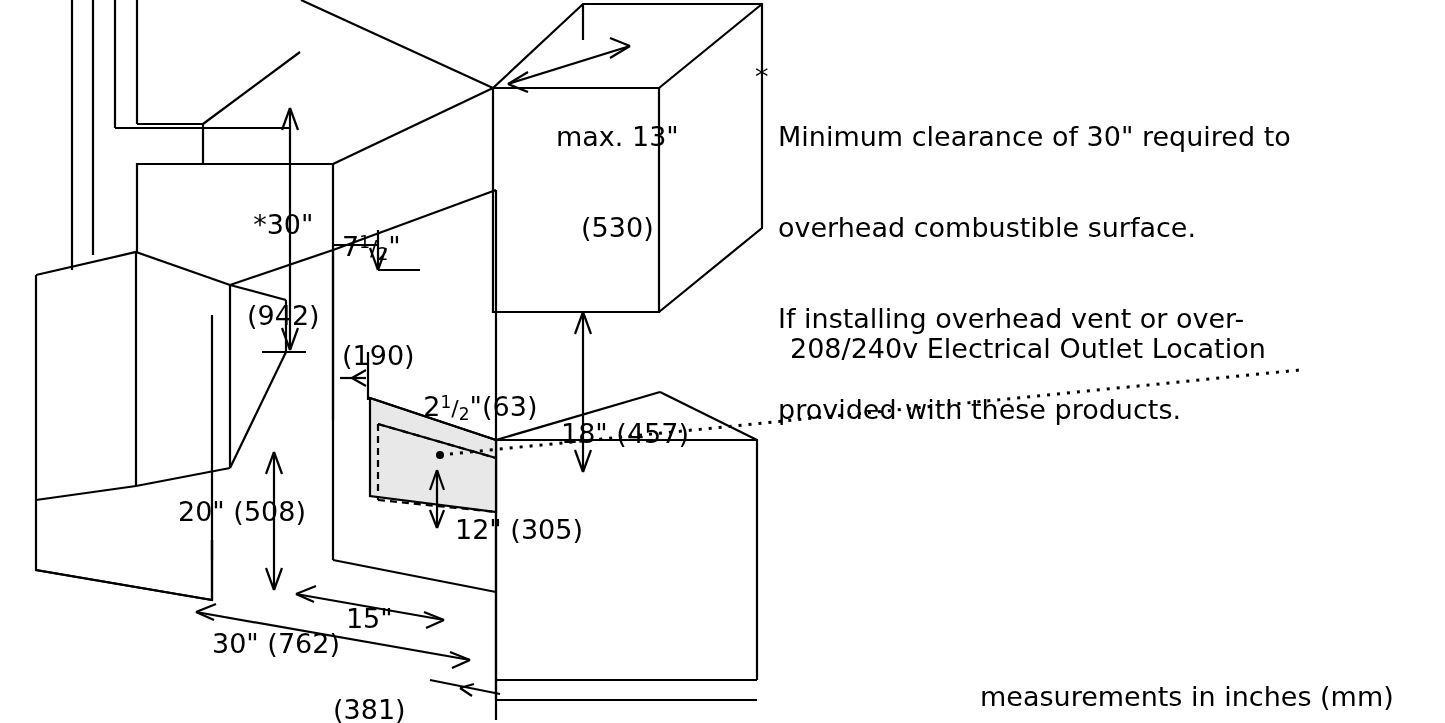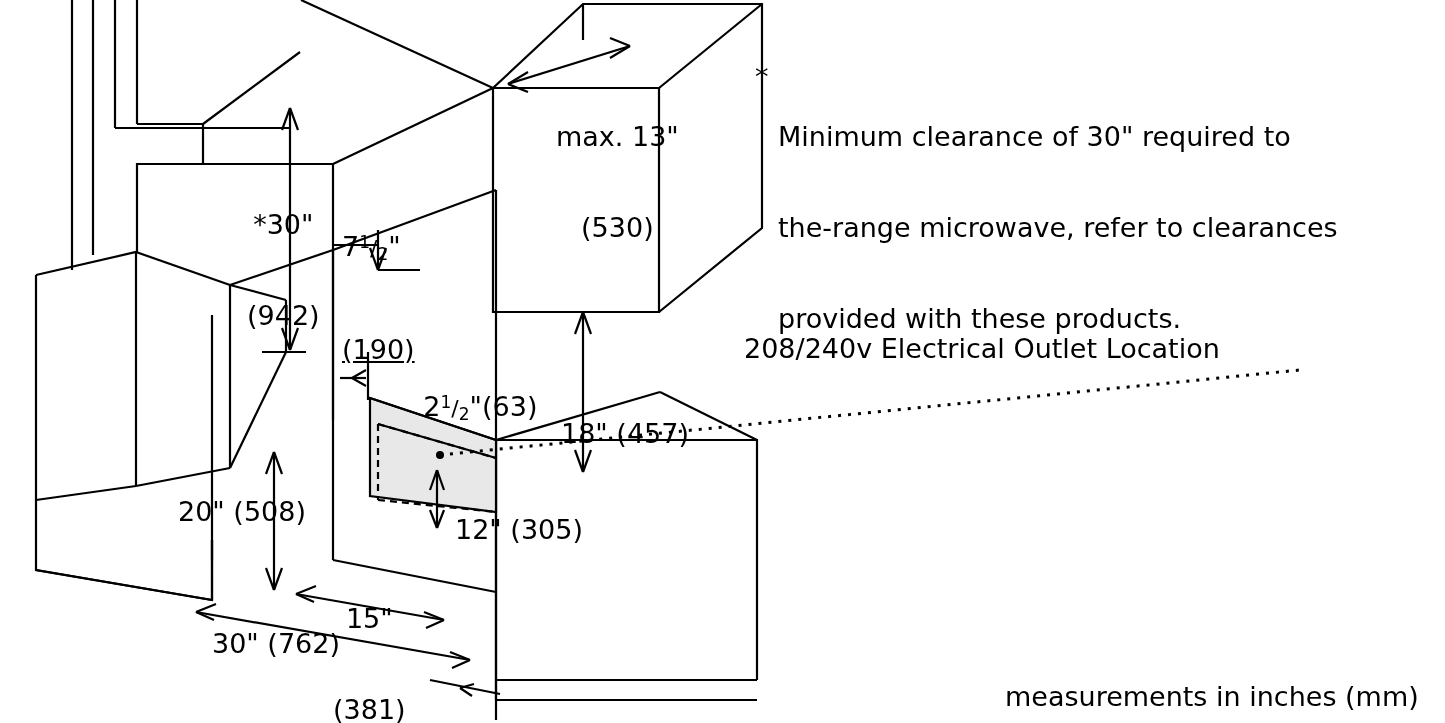--- a/index.html
+++ b/index.html
@@ -34,21 +34,20 @@
     font-size: 27px;
   }
   .lbl-note {
     font-size: 27px;
   }
   .lbl-outlet {
     font-size: 27px;
   }
   .lbl-foot {
     font-size: 27px;
-    margin-left: 25px;
   }
   .frac {
     display: inline-block;
     position: relative;
     font-size: 27px;
   }
   .frac .num {
     font-size: 17px;
     position: relative;
     top: -8px;
@@ -211,21 +210,21 @@
     <div>(530)</div>
   </div>
 
   <div class="lbl lbl-dim two-line" style="left:247px; top:150px;">
     <div>*30"</div>
     <div>(942)</div>
   </div>
 
   <div class="lbl lbl-dim" style="left:342px; top:172px;">
     <div><span class="frac"><span>7</span><span class="num">1</span><span class="bar">/</span><span class="den">2</span><span>"</span></span></div>
-    <div style="margin-top:12px;text-decoration:underline;">(190)</div>
+    <div style="margin-top:18px;">(190)</div>
   </div>
 
   <div class="lbl lbl-dim" style="left:389px; top:362px;">
     <span class="frac"><span>2</span><span class="num">1</span><span class="bar">/</span><span class="den">2</span><span>"(63)</span></span>
   </div>
 
   <div class="lbl lbl-dim" style="left:561px; top:419px;">18" (457)</div>
 
   <div class="lbl lbl-dim" style="left:178px; top:497px;">20" (508)</div>
 
@@ -235,21 +234,22 @@
     <div>15"</div>
     <div>(381)</div>
   </div>
 
   <div class="lbl lbl-dim" style="left:212px; top:629px;">30" (762)</div>
 
   <div class="lbl lbl-note" style="left:755px; top:62px;">*</div>
 
   <div class="lbl lbl-note" style="left:778px; top:62px; width:640px;">
     <div>Minimum clearance of 30" required to</div>
-    <div>the-range microwave, refer to clearances</div>
+    <div>overhead combustible surface.</div>
+    <div>If installing overhead vent or over-</div>
     <div>provided with these products.</div>
   </div>
 
-  <div class="lbl lbl-outlet" style="left:744px; top:334px;">208/240v Electrical Outlet Location</div>
+  <div class="lbl lbl-outlet" style="left:790px; top:334px;">208/240v Electrical Outlet Location</div>
 
   <div class="lbl lbl-foot" style="left:980px; top:682px;">measurements in inches (mm)</div>
 
 </div>
 
 </body></html>

